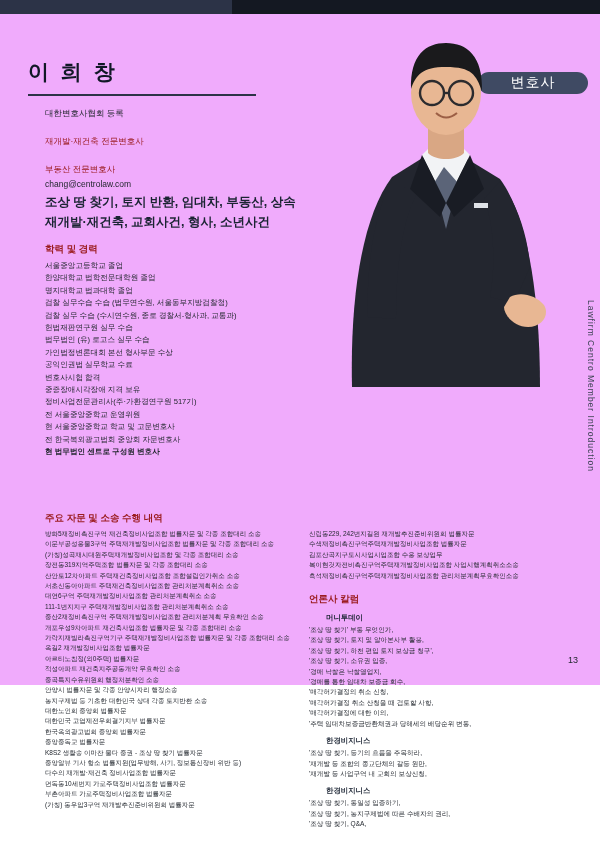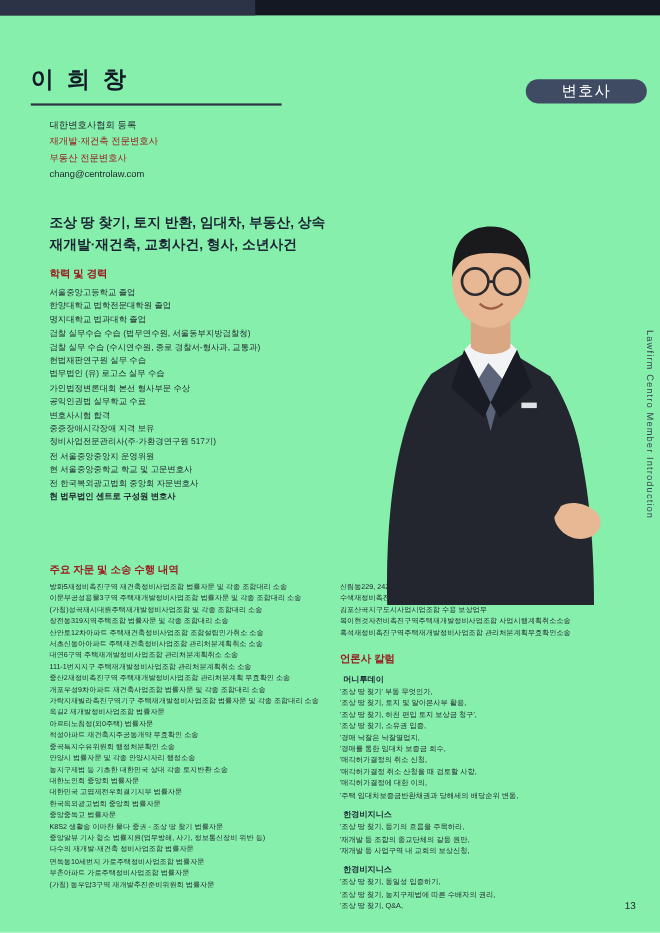--- a/index.html
+++ b/index.html
@@ -5,22 +5,22 @@
   * { box-sizing: border-box; margin: 0; padding: 0; }
   html, body {
     width: 600px; height: 848px;
     background: #ffffff;
     font-family: "Liberation Sans", sans-serif;
     color: #1b1b1b;
     overflow: hidden;
   }
   .page {
     position: relative;
-    width: 600px; height: 848px;
-    background: #86efac;
+    width: 600px; height: 685px;
+    background: #f0abfc;
   }
   
   .top-band {
     position: absolute; left: 0; top: 0; width: 600px; height: 14px;
     background: #141822;
   }
   .top-band-accent {
     position: absolute; left: 0; top: 0; width: 232px; height: 14px;
     background: #2c3347;
   }
@@ -42,21 +42,21 @@
     letter-spacing: 1px;
   }
   .rule {
     position: absolute; left: 28px; top: 94px; width: 228px; height: 2px;
     background: #2c3347;
   }
   .credentials {
     position: absolute; left: 45px; top: 106px;
     font-size: 8.5px; line-height: 15px; color: #23282f;
   }
-  .credentials .hl { color: #9b1d20; }
+  .credentials .hl { color: #9b1d20; margin-top: 13px; }
 
   .practice {
     position: absolute; left: 45px; top: 192px;
     width: 300px;
     font-size: 12.5px; font-weight: bold; line-height: 20px; color: #1b2433;
   }
 
   .sec-title {
     font-size: 9.5px; font-weight: bold; color: #9b1d20;
     margin-bottom: 4px;
@@ -94,21 +94,21 @@
   }
   .col-left { width: 248px; }
   .col-right { width: 252px; }
   .case-list {
     font-size: 6.5px; line-height: 10.4px; color: #23282f;
   }
   .case-list div { white-space: nowrap; }
   .col-right .case-list div { white-space: nowrap; }
   .media-block { margin-top: 12px; }
   .media-sub {
-    font-size: 7.4px; font-weight: bold; color: #1b2433; margin: 7px 3px 2px;
+    font-size: 7.4px; font-weight: bold; color: #1b2433; margin: 7px 17px 2px;
   }
   .media-list {
     font-size: 6.6px; line-height: 10.4px; color: #23282f;
   }
   .page-num {
     position: absolute; right: 22px; bottom: 20px;
     font-size: 9px; color: #23282f;
   }
 </style>
 </head>
@@ -148,21 +148,21 @@
         <div>명지대학교 법과대학 졸업</div>
         <div>검찰 실무수습 수습 (법무연수원, 서울동부지방검찰청)</div>
         <div>검찰 실무 수습 (수시연수원, 종로 경찰서-형사과, 교통과)</div>
         <div>헌법재판연구원 실무 수습</div>
         <div>법무법인 (유) 로고스 실무 수습</div>
         <div>가인법정변론대회 본선 형사부문 수상</div>
         <div>공익인권법 실무학교 수료</div>
         <div>변호사시험 합격</div>
         <div>중증장애시각장애 지격 보유</div>
         <div>정비사업전문관리사(주·가환경연구원 517기)</div>
-        <div>전 서울중앙중앙지 운영위원</div>
+        <div>전 서울중앙중학교 운영위원</div>
         <div>현 서울중앙중학교 학교 및 고문변호사</div>
         <div>전 한국복외광고법회 중앙회 자문변호사</div>
         <div class="bold">현 법무법인 센트로 구성원 변호사</div>
       </div>
   </div>
 
   <div class="photo-wrap">
     <svg width="260" height="420" viewBox="0 0 260 420" xmlns="http://www.w3.org/2000/svg">
 
       <path d="M38 420 C36 330 48 250 78 210 L110 190 L150 190 L186 212 C214 250 226 330 226 420 Z" fill="#23262f"></path>

